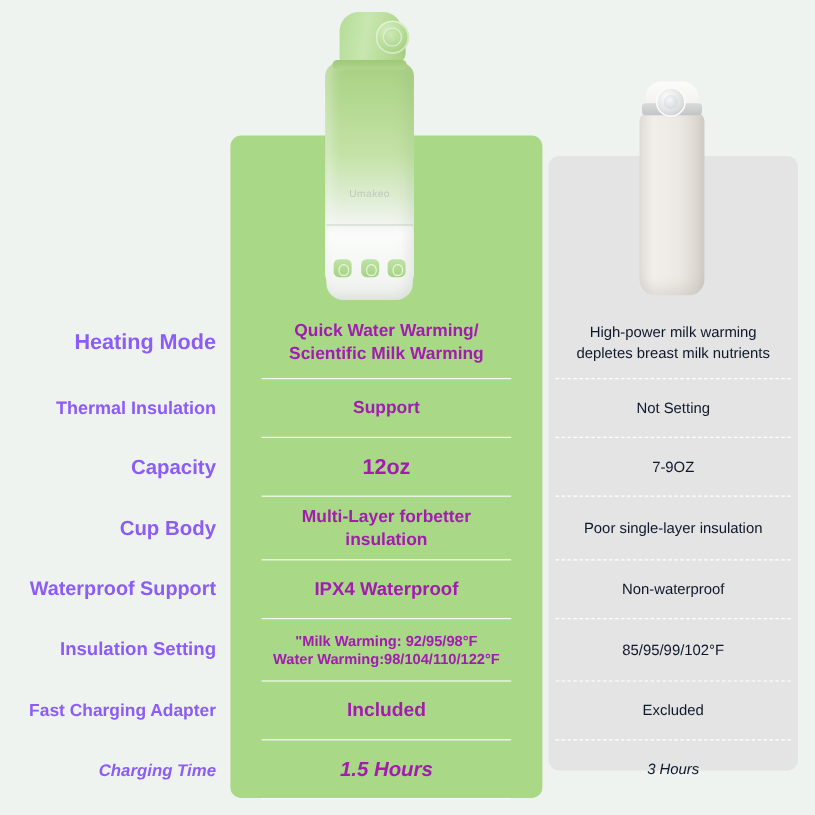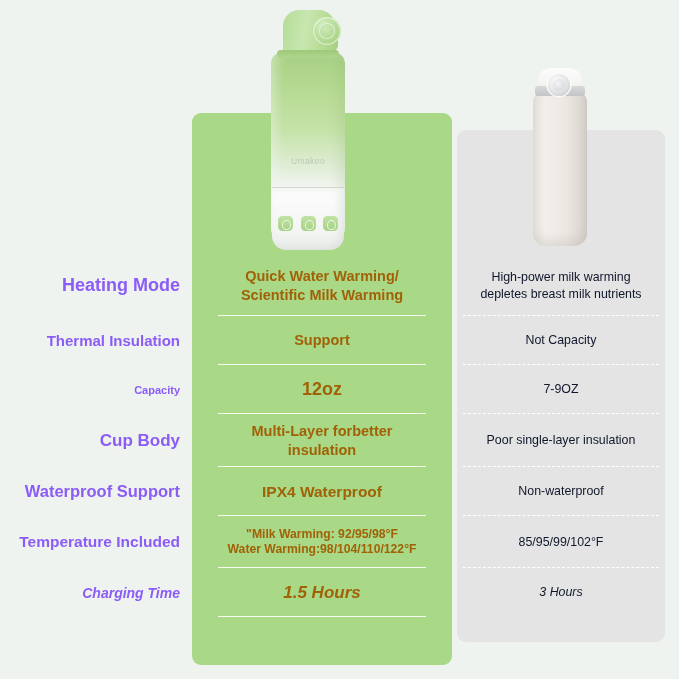--- a/index.html
+++ b/index.html
@@ -235,21 +235,21 @@
     text-align: right;
   }
 
   .cell-green {
     width: 260px;
     padding: 0 26px;
     display: flex;
     align-items: center;
     justify-content: center;
     text-align: center;
-    color: #a16207;
+    color: #a21caf;
     font-weight: bold;
     font-size: 14.5px;
     line-height: 1.25;
     position: relative;
   }
   .cell-green::after {
     content: "";
     position: absolute;
     left: 26px;
     right: 26px;
@@ -282,21 +282,21 @@
     border-top: 1.6px dashed #ffffff;
   }
   .row:last-child .cell-gray::after { border-top: none; }
 
   
   .r0 { height: 61px; }
   .r0 .cell-label { font-size: 18px; }
   .r1 { height: 49px; }
   .r1 .cell-label { font-size: 15px; }
   .r2 { height: 49px; }
-  .r2 .cell-label { font-size: 11px; }
+  .r2 .cell-label { font-size: 17px; }
   .r2 .cell-green { font-size: 18px; text-align: right; }
   .r3 { height: 53px; }
   .r3 .cell-label { font-size: 17px; }
   .r4 { height: 49px; }
   .r4 .cell-label { font-size: 16.5px; }
   .r4 .cell-green { font-size: 15.5px; }
   .r5 { height: 52px; }
   .r5 .cell-label { font-size: 15.5px; }
   .r5 .cell-green { font-size: 12.2px; }
   .r6 { height: 49px; }
@@ -346,21 +346,21 @@
     <div class="cell-label">Heating Mode</div>
     <div class="cell-green">Quick Water Warming/<br>Scientific Milk Warming</div>
     <div class="cell-gap"></div>
     <div class="cell-gray">High-power milk warming<br>depletes breast milk nutrients</div>
   </div>
 
   <div class="row r1">
     <div class="cell-label">Thermal Insulation</div>
     <div class="cell-green">Support</div>
     <div class="cell-gap"></div>
-    <div class="cell-gray">Not Capacity</div>
+    <div class="cell-gray">Not Setting</div>
   </div>
 
   <div class="row r2">
     <div class="cell-label">Capacity</div>
     <div class="cell-green">12oz</div>
     <div class="cell-gap"></div>
     <div class="cell-gray">7-9OZ</div>
   </div>
 
   <div class="row r3">
@@ -371,26 +371,32 @@
   </div>
 
   <div class="row r4">
     <div class="cell-label">Waterproof Support</div>
     <div class="cell-green">IPX4 Waterproof</div>
     <div class="cell-gap"></div>
     <div class="cell-gray">Non-waterproof</div>
   </div>
 
   <div class="row r5">
-    <div class="cell-label">Temperature Included</div>
+    <div class="cell-label">Insulation Setting</div>
     <div class="cell-green">"Milk Warming: 92/95/98°F<br>Water Warming:98/104/110/122°F</div>
     <div class="cell-gap"></div>
     <div class="cell-gray">85/95/99/102°F</div>
   </div>
 
+  <div class="row r6">
+    <div class="cell-label">Fast Charging Adapter</div>
+    <div class="cell-green">Included</div>
+    <div class="cell-gap"></div>
+    <div class="cell-gray">Excluded</div>
+  </div>
 
   <div class="row r7">
     <div class="cell-label">Charging Time</div>
     <div class="cell-green">1.5 Hours</div>
     <div class="cell-gap"></div>
     <div class="cell-gray">3 Hours</div>
   </div>
 
 </div>
 

